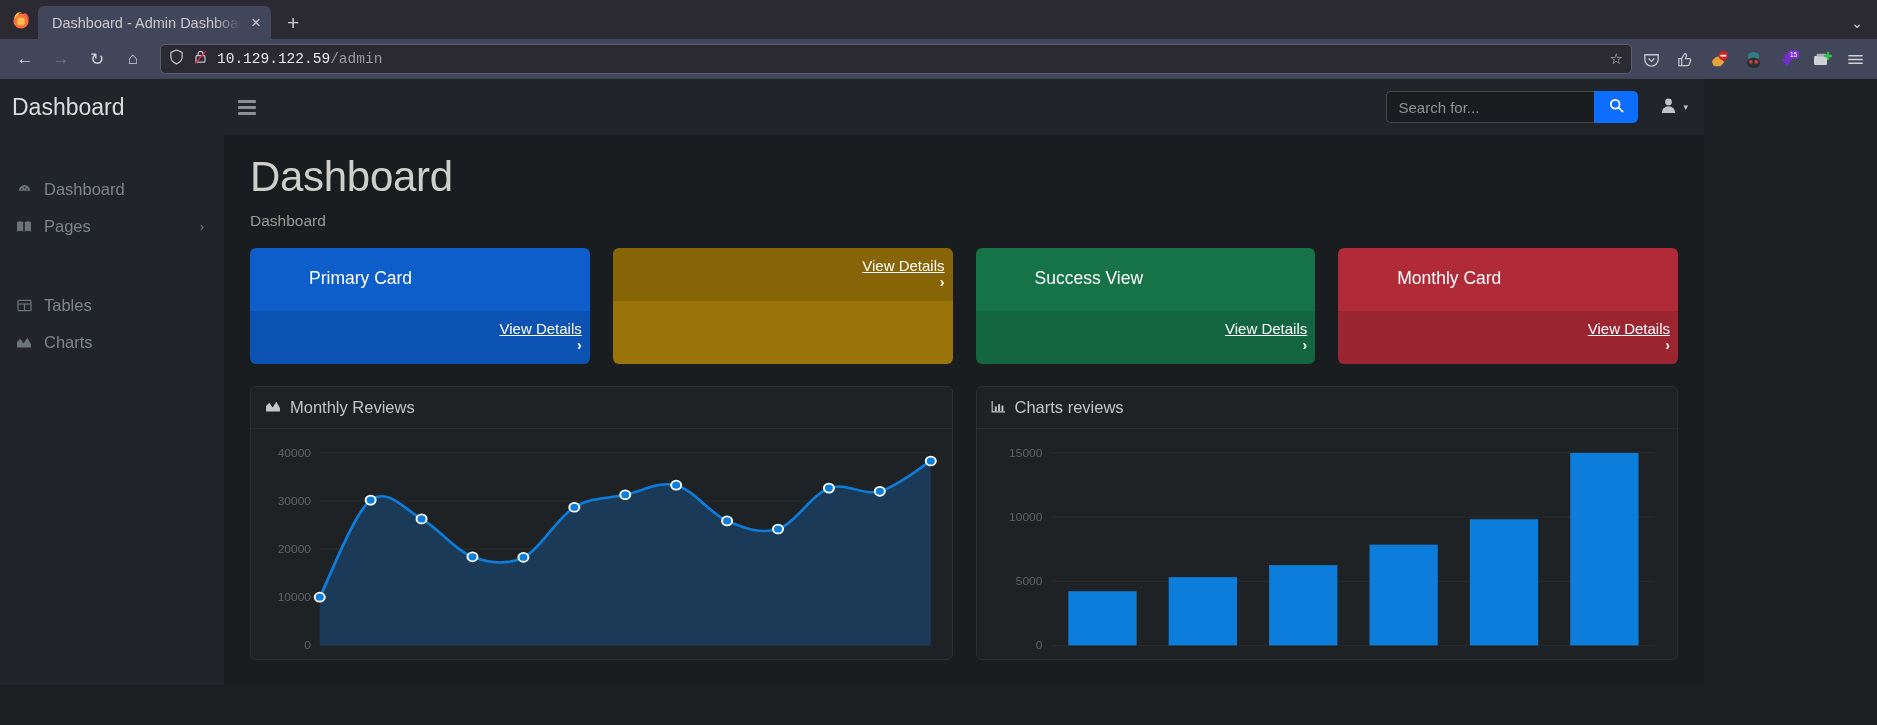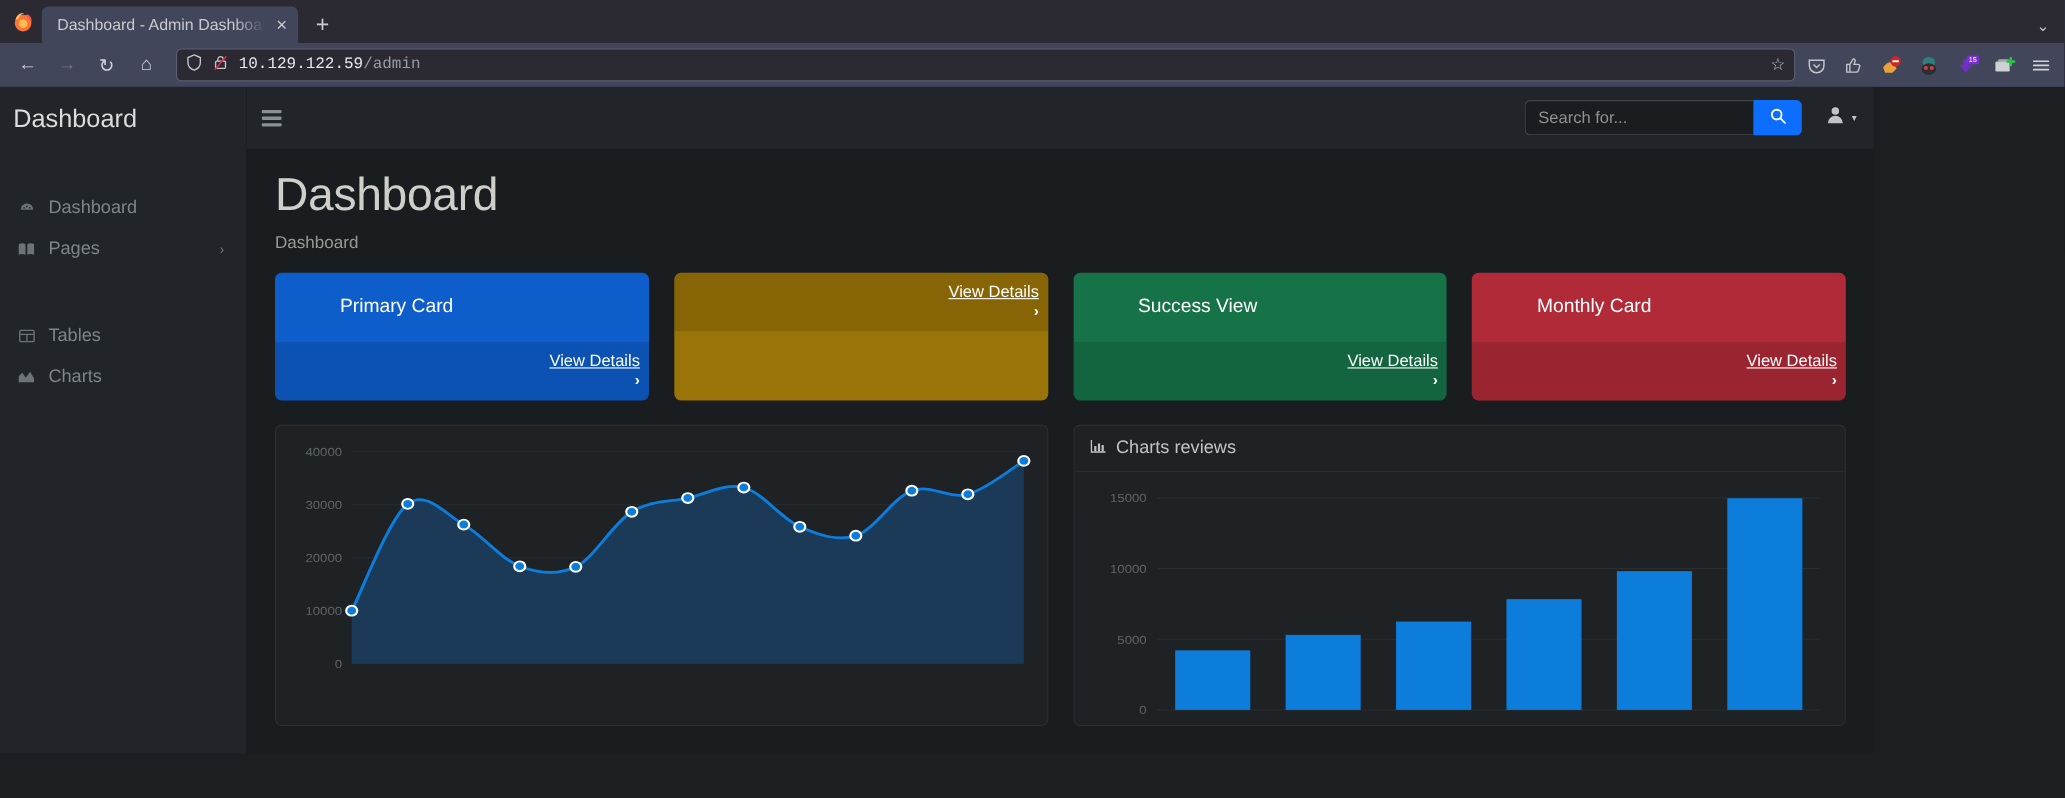--- a/index.html
+++ b/index.html
@@ -339,20 +339,28 @@
           <div class="stat-card-footer">
             <a>View Details</a>
             <span class="arrow">›</span>
           </div>
         </div>
       </div>
 
       <div class="chart-row">
 
         <div class="chart-card">
+          <div class="chart-head">
+            <span>
+              <svg width="16" height="13" viewBox="0 0 17 14">
+                  <path d="M1 12.5 V6.5 L4.5 3 L8 8 L12 2 L16 8.5 V12.5 Z" fill="#c2c5c7"></path>
+                </svg>
+            </span>
+            <span>Monthly Reviews</span>
+          </div>
           <div class="chart-body">
             <svg id="area-chart" viewBox="0 0 620 222" preserveAspectRatio="none">
                 <line x1="52" y1="208" x2="612" y2="208" class="gridline"></line>
                 <text x="44" y="212" class="axis-lbl">0</text>
                 <line x1="52" y1="158.5" x2="612" y2="158.5" class="gridline"></line>
                 <text x="44" y="162.5" class="axis-lbl">10000</text>
                 <line x1="52" y1="109" x2="612" y2="109" class="gridline"></line>
                 <text x="44" y="113" class="axis-lbl">20000</text>
                 <line x1="52" y1="59.5" x2="612" y2="59.5" class="gridline"></line>
                 <text x="44" y="63.5" class="axis-lbl">30000</text>

